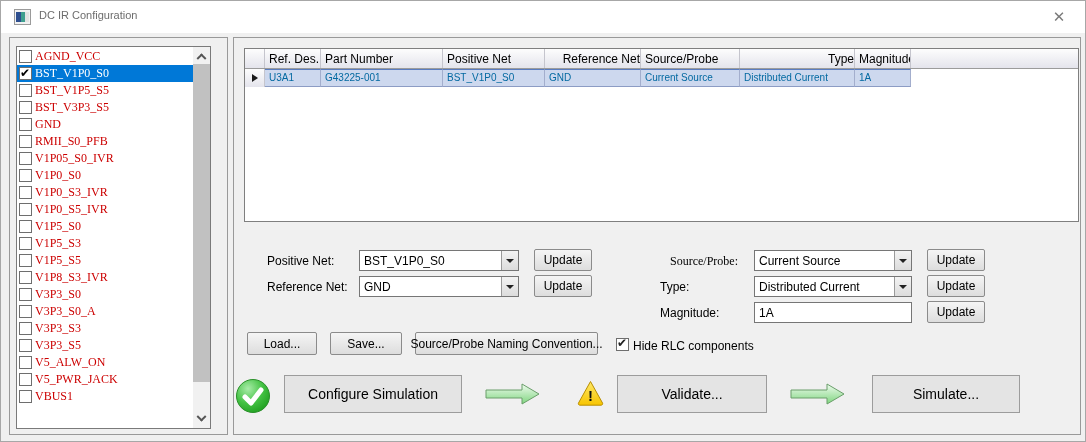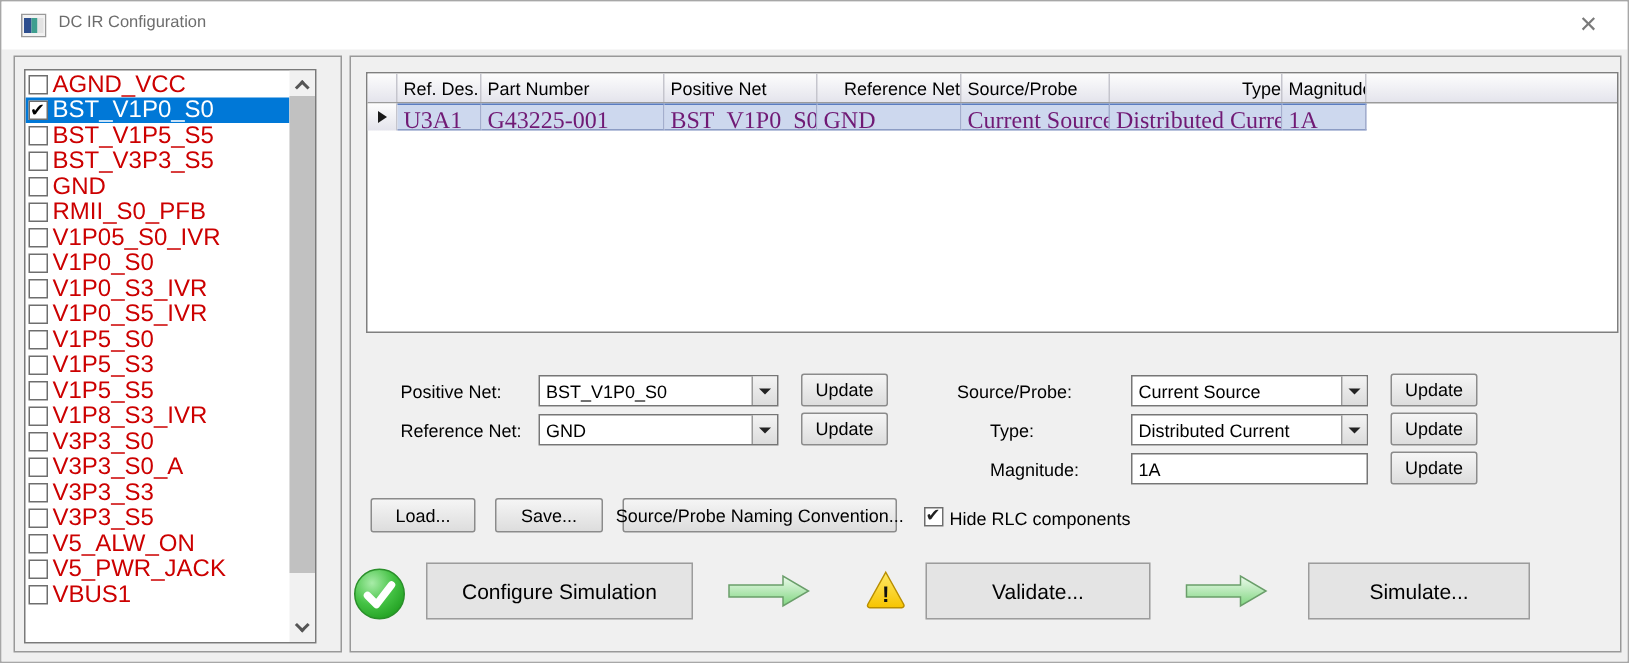--- a/index.html
+++ b/index.html
@@ -15,21 +15,21 @@
   
   .content { position:absolute; left:0; top:32px; right:0; bottom:0; background:#f0f0f0; }
   .panel { position:absolute; border:1px solid #999999; background:#f0f0f0; }
   .panel-left  { left:8px;   top:4px; width:219px; height:398px; }
   .panel-right { left:232px; top:4px; width:848px; height:398px; }
   
   .listbox { position:absolute; left:6px; top:8px; width:195px; height:383px;
              background:#ffffff; border:1px solid #7a7a7a; overflow:hidden; }
   .list-items { position:absolute; left:0; top:1px; right:17px; }
   .list-item { display:flex; align-items:center; height:17px; padding-left:2px;
-               color:#cc0000; font-size:16px; white-space:nowrap; }
+               color:#cc0000; font-size:12px; white-space:nowrap;font-family:Liberation Serif, serif; }
   .list-item.selected { background:#0078d7; color:#ffffff; }
   .checkbox { position:relative; width:13px; height:13px; background:#ffffff;
               border:1px solid #6e6e6e; margin-right:3px; flex:none; }
   .checkbox.checked::after { content:"\2714"; position:absolute; left:0px; top:-2px;
               font-size:12px; color:#000; }
   
   .sb { position:absolute; top:0; right:0; width:17px; height:100%; background:#f1f1f1; }
   .sb-btn { position:absolute; left:0; width:17px; height:17px; display:flex;
             align-items:center; justify-content:center; }
   .chev { width:7px; height:7px; border:0 solid #555; }
@@ -44,21 +44,21 @@
   .gh-cell { border-right:1px solid #c5c5cd; font-size:12px; color:#000;
           padding:3px 0 0 4px; white-space:nowrap; overflow:hidden; flex:none; }
   .gh-fill { flex:1; border-right:none; }
   .grid-row { display:flex; height:18px; }
   .rowhdr { width:20px; flex:none; background:linear-gradient(#fdfdfd,#e4e4ec);
           border-right:1px solid #c5c5cd; display:flex; align-items:center; justify-content:center; }
   .row-arrow { width:0; height:0; border-left:6px solid #1a1a1a;
           border-top:4px solid transparent; border-bottom:4px solid transparent; }
   .gr-cell { flex:none; background:#cdd8ee; border-top:1px solid #5a7cc0;
           border-bottom:1px solid #8c9cc4; border-right:1px solid #a3aecd;
-          font-size:16px; color:#701a75; padding:2px 0 0 4px; white-space:nowrap; overflow:hidden;font-family:Liberation Serif, serif; }
+          font-size:10px; color:#0369a1; padding:2px 0 0 4px; white-space:nowrap; overflow:hidden; }
   
   .lbl { position:absolute; font-size:12px; color:#000; white-space:nowrap; }
   .combo { position:absolute; height:21px; background:#fff; border:1px solid #767676; display:flex; }
   .combo .val { flex:1; font-size:12px; padding:3px 0 0 4px; white-space:nowrap; overflow:hidden; }
   .combo .dd { width:17px; flex:none; border-left:1px solid #9a9a9a;
                background:linear-gradient(#f3f3f3,#dcdcdc);
                display:flex; align-items:center; justify-content:center; }
   .dd-tri { width:0; height:0; border-left:4px solid transparent;
             border-right:4px solid transparent; border-top:4px solid #222; }
   .textbox { position:absolute; height:21px; background:#fff; border:1px solid #767676;
@@ -232,21 +232,21 @@
 
       <div class="lbl" style="left:33px; top:242px;">Reference Net:</div>
       <div class="combo" style="left:125px; top:238px; width:160px;">
         <span class="val">GND</span>
         <span class="dd">
             <span class="dd-tri"></span>
           </span>
       </div>
       <div class="btn" style="left:300px; top:237px; width:58px; height:22px;">Update</div>
 
-      <div class="lbl" style="left:404px; top:216px;">Source/Probe:</div>
+      <div class="lbl" style="left:436px; top:216px;font-family:Liberation Serif, serif;">Source/Probe:</div>
       <div class="combo" style="left:520px; top:212px; width:158px;">
         <span class="val">Current Source</span>
         <span class="dd">
             <span class="dd-tri"></span>
           </span>
       </div>
       <div class="btn" style="left:693px; top:211px; width:58px; height:22px;">Update</div>
 
       <div class="lbl" style="left:426px; top:242px;">Type:</div>
       <div class="combo" style="left:520px; top:238px; width:158px;">

